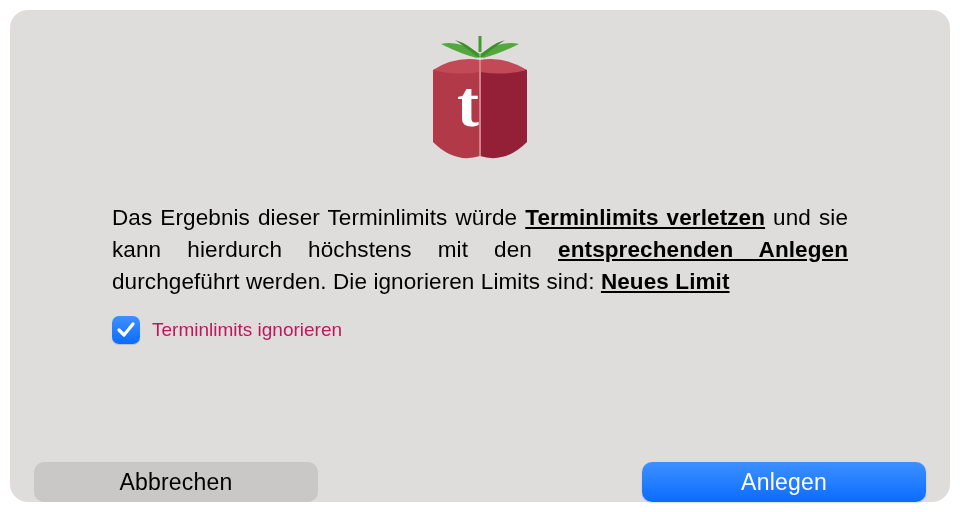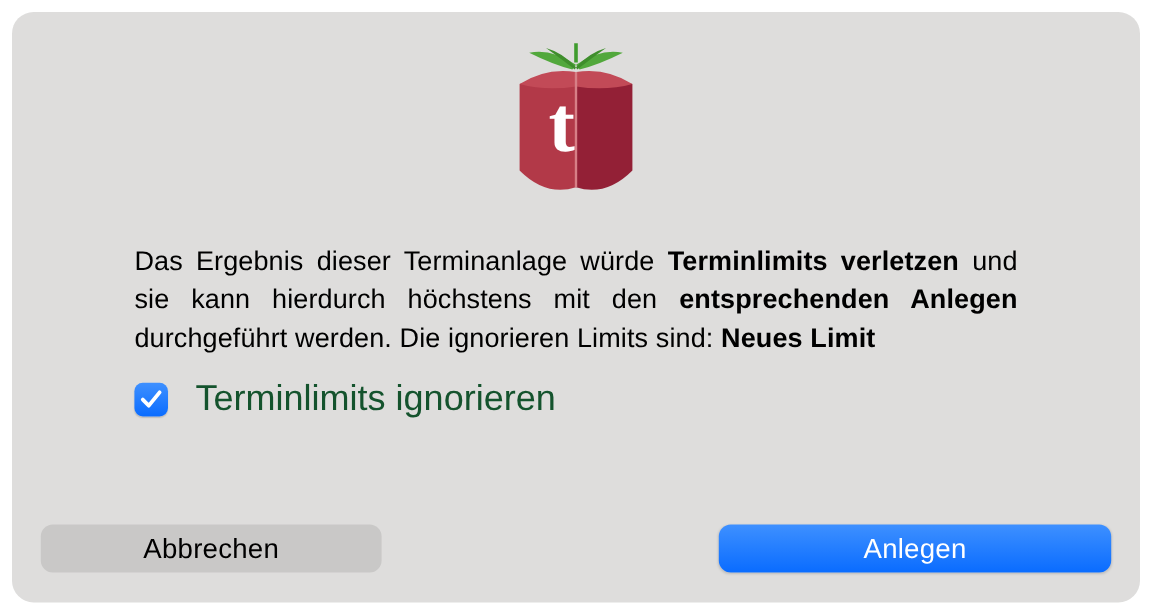--- a/index.html
+++ b/index.html
@@ -29,49 +29,48 @@
     }
     .message {
       font-size: 22.5px;
       line-height: 1.42;
       color: #000;
       text-align: justify;
       text-align-last: left;
       padding: 0 78px 0 78px;
       letter-spacing: 0.1px;
     }
-    .message b { font-weight: 700; }
+    .message b { font-weight: 700; text-decoration: underline; }
     .checkbox-row {
       display: flex;
       align-items: center;
       gap: 12px;
       padding: 0 78px;
       margin-top: 18px;
     }
     .checkbox {
       width: 28px;
       height: 28px;
       border-radius: 7px;
       background: linear-gradient(180deg, #3e90ff 0%, #0a6cff 100%);
       display: flex;
       align-items: center;
       justify-content: center;
       box-shadow: 0 1px 1px rgba(0,0,0,0.15);
     }
     .checkbox svg { display: block; }
     .checkbox-label {
-      font-size: 30px;
-      color: #14532d;
-      margin-left: 11px;
+      font-size: 19px;
+      color: #be185d;
     }
     .button-row {
       position: absolute;
       left: 24px;
       right: 24px;
-      bottom: 25px;
+      bottom: 0;
       display: flex;
       justify-content: space-between;
       align-items: center;
     }
     .btn {
       border: none;
       border-radius: 10px;
       font-size: 23px;
       height: 40px;
       padding: 0 20px;
@@ -81,21 +80,21 @@
     }
     .btn-cancel {
       background: #c9c8c7;
       color: #000;
       width: 284px;
       text-align: center;
     }
     .btn-primary {
       background: linear-gradient(180deg, #3e90ff 0%, #0a6cff 100%);
       color: #fff;
-      width: 327px;
+      width: 284px;
       text-align: center;
       box-shadow: 0 1px 2px rgba(0,0,0,0.15);
     }
   </style>
 </head>
 <body>
 
 <div class="dialog">
 
   <div class="icon-wrap">
@@ -113,21 +112,21 @@
 
       <path d="M14 34 Q36 20 61 24 Q86 20 108 34 Q86 40 61 36 Q36 40 14 34 Z" fill="#c24a57"></path>
 
       <path d="M61 24 L61 120" stroke="#d77f86" stroke-width="2"></path>
 
       <text x="38" y="90" font-family="Georgia, 'Times New Roman', serif" font-size="66" font-weight="700" fill="#ffffff">t</text>
     </svg>
   </div>
 
   <p class="message">
-    <span>Das Ergebnis dieser Terminanlage würde </span><b>Terminlimits verletzen</b><span> und sie kann hierdurch höchstens mit den </span><b>entsprechenden Anlegen</b><span> durchgeführt werden. Die ignorieren Limits sind: </span><b>Neues Limit</b>
+    <span>Das Ergebnis dieser Terminlimits würde </span><b>Terminlimits verletzen</b><span> und sie kann hierdurch höchstens mit den </span><b>entsprechenden Anlegen</b><span> durchgeführt werden. Die ignorieren Limits sind: </span><b>Neues Limit</b>
   </p>
 
   <div class="checkbox-row">
     <div class="checkbox">
       <svg width="20" height="20" viewBox="0 0 20 20">
         <path d="M3 10 L8 15 L17 4" stroke="#ffffff" stroke-width="3.2" fill="none" stroke-linecap="round" stroke-linejoin="round"></path>
       </svg>
     </div>
     <span class="checkbox-label">Terminlimits ignorieren</span>
   </div>

